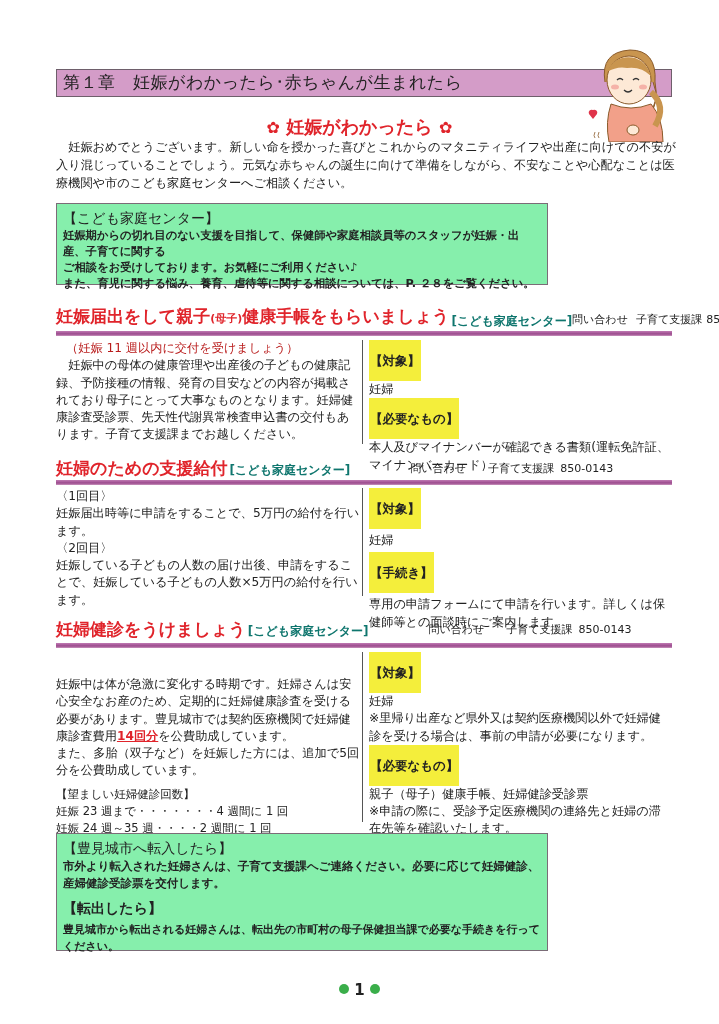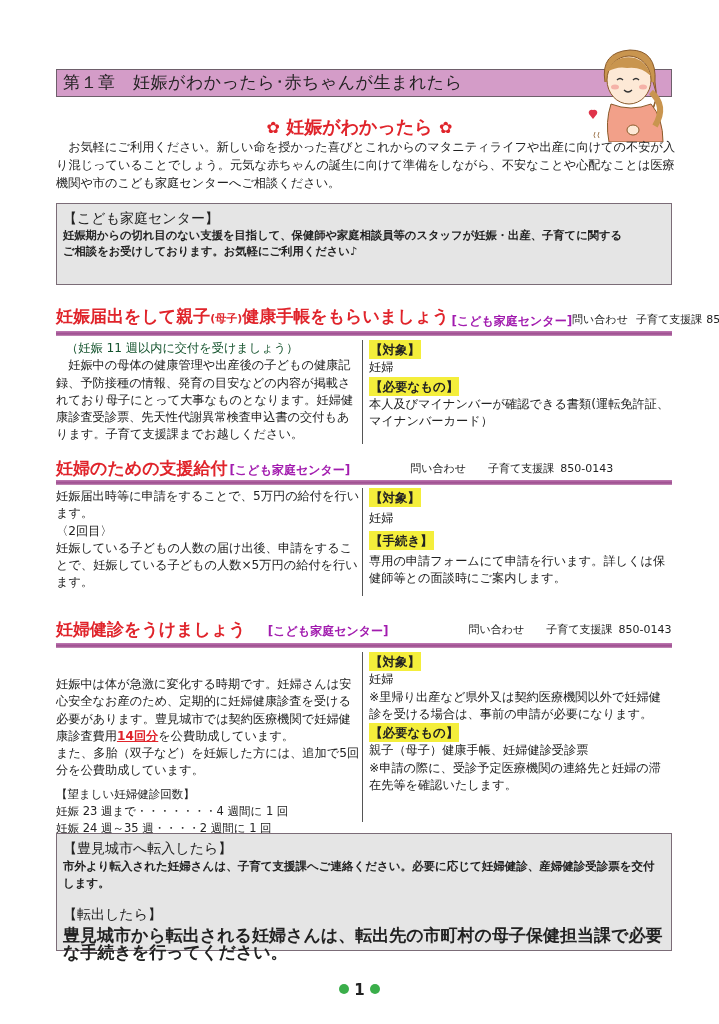--- a/index.html
+++ b/index.html
@@ -20,45 +20,45 @@
   }
   .section-title .flower { font-size: 16px; }
 
   .intro {
     position: absolute; left: 56px; top: 138px; width: 620px;
     font-size: 12.2px; line-height: 18px; color: #222;
   }
   .intro p { text-indent: 1em; }
 
   .pink-box {
-    position: absolute; left: 56px; width: 616px;
-    background: #e5e5e5; border: 1.3px solid #7b6c77; padding: 4px 6px;
+    position: absolute; left: 56px; width: 492px;
+    background: #86efac; border: 1.3px solid #7b6c77; padding: 4px 6px;
   }
   .pink-box .box-head { font-size: 14px; line-height: 20px; color: #222; }
   .pink-box .box-body { font-size: 11.3px; line-height: 16px; color: #222; font-weight: bold; }
 
   .h-row {
     position: absolute; left: 56px; width: 616px; height: 26px;
     display: flex; align-items: flex-end;
   }
   .h-row .h-title { font-size: 17px; font-weight: bold; color: #e0242b; line-height: 22px; white-space: nowrap; }
   .h-row .h-title small { font-size: 11px; }
-  .h-row .h-tag { font-size: 12px; font-weight: bold; color: #a21caf; white-space: nowrap; margin-left: 2px; }
+  .h-row .h-tag { font-size: 12px; font-weight: bold; color: #0f766e; white-space: nowrap; margin-left: 2px; }
   .h-row .h-contact { margin-left: auto; font-size: 11px; color: #222; white-space: nowrap; padding-bottom: 3px; }
   .h-row .h-contact span { margin-left: 14px; }
   .h-row .h-contact span:first-child { margin-left: 0; }
   .h-rule {
     position: absolute; left: 56px; width: 616px; height: 5px;
     background: linear-gradient(to bottom, #c07ab3 0%, #9b4a8d 60%, #c994bd 100%);
   }
 
   .col-left { position: absolute; left: 56px; width: 305px; font-size: 12.2px; line-height: 17.3px; color: #222; }
   .col-right { position: absolute; left: 362px; width: 310px; padding-left: 6px; border-left: 1.2px solid #555; font-size: 12.2px; line-height: 17.3px; color: #222; }
-  .hl { display: inline-block; background: #f4ee3b; font-weight: bold; font-size: 12.5px; line-height: 17px; padding: 1px 1px; }
-  .red { color: #14532d; }
+  .hl { display: inline-block; background: #f4ee3b; font-weight: bold; font-size: 12.5px; line-height: 17px; padding: 12px 1px; }
+  .red { color: #b91c1c; }
   .uline-red { color: #e0242b; text-decoration: underline; font-weight: bold; }
   .indent { text-indent: 1em; }
 
   .page-num {
     position: absolute; left: 0; width: 719px; top: 981px; text-align: center;
     font-size: 15px; font-weight: bold; color: #222; line-height: 18px;
   }
   .dot { display: inline-block; width: 10px; height: 10px; border-radius: 50%; background: #3aae4a; vertical-align: 1px; margin: 0 5px; }
 </style>
 </head>
@@ -84,27 +84,28 @@
   <path d="M20 90 q-2 4 0 6 M24 90 q-2 4 0 6" stroke="#8a5a2a" fill="none" stroke-width="0.8"></path>
 </svg>
 
 <div class="section-title">
   <span class="flower">✿</span>
   <span>妊娠がわかったら</span>
   <span class="flower">✿</span>
 </div>
 
 <div class="intro">
-  <p>お気軽にご利用ください。新しい命を授かった喜びとこれからのマタニティライフや出産に向けての不安が入り混じっていることでしょう。元気な赤ちゃんの誕生に向けて準備をしながら、不安なことや心配なことは医療機関や市のこども家庭センターへご相談ください。</p>
+  <p>妊娠おめでとうございます。新しい命を授かった喜びとこれからのマタニティライフや出産に向けての不安が入り混じっていることでしょう。元気な赤ちゃんの誕生に向けて準備をしながら、不安なことや心配なことは医療機関や市のこども家庭センターへご相談ください。</p>
 </div>
 
 <div class="pink-box" style="top:203px; height:82px;">
   <div class="box-head">【こども家庭センター】</div>
   <div class="box-body">妊娠期からの切れ目のない支援を目指して、保健師や家庭相談員等のスタッフが妊娠・出産、子育てに関する</div>
   <div class="box-body">ご相談をお受けしております。お気軽にご利用ください♪</div>
+  <div class="box-body">また、育児に関する悩み、養育、虐待等に関する相談については、P. ２８をご覧ください。</div>
 </div>
 
 <div class="h-row" style="top:304px;">
   <span class="h-title">
     <span>妊娠届出をして親子</span><small>(母子)</small><span>健康手帳をもらいましょう</span>
   </span>
   <span class="h-tag">[こども家庭センター]</span>
   <span class="h-contact">
     <span>問い合わせ</span><span style="margin-left:8px">子育て支援課</span><span style="margin-left:4px">850-0143</span>
   </span>
@@ -125,32 +126,33 @@
 <div class="h-row" style="top:453px;">
   <span class="h-title">妊婦のための支援給付</span>
   <span class="h-tag">[こども家庭センター]</span>
   <span class="h-contact" style="margin-left:60px; margin-right:auto;">
     <span>問い合わせ</span><span style="margin-left:22px">子育て支援課</span><span style="margin-left:6px">850-0143</span>
   </span>
 </div>
 <div class="h-rule" style="top:480px;"></div>
 
 <div class="col-left" style="top:488px;">
+  <div>〈1回目〉</div>
   <div>妊娠届出時等に申請をすることで、5万円の給付を行います。</div>
   <div>〈2回目〉</div>
   <div>妊娠している子どもの人数の届け出後、申請をすることで、妊娠している子どもの人数×5万円の給付を行います。</div>
 </div>
 <div class="col-right" style="top:488px; height:108px;">
   <div><span class="hl">【対象】</span></div>
   <div style="margin-top:3px;">妊婦</div>
   <div style="margin-top:3px;"><span class="hl">【手続き】</span></div>
   <div style="margin-top:3px;">専用の申請フォームにて申請を行います。詳しくは保健師等との面談時にご案内します。</div>
 </div>
 
-<div class="h-row" style="top:614px;gap:20px;">
+<div class="h-row" style="top:614px;">
   <span class="h-title">妊婦健診をうけましょう</span>
   <span class="h-tag">[こども家庭センター]</span>
   <span class="h-contact" style="margin-left:60px; margin-right:auto;">
     <span>問い合わせ</span><span style="margin-left:22px">子育て支援課</span><span style="margin-left:6px">850-0143</span>
   </span>
 </div>
 <div class="h-rule" style="top:643px;"></div>
 
 <div class="col-left" style="top:652px;margin-top:24px;">
   <div><span>妊娠中は体が急激に変化する時期です。妊婦さんは安心安全なお産のため、定期的に妊婦健康診査を受ける必要があります。豊見城市では契約医療機関で妊婦健康診査費用</span><span class="uline-red">14回分</span><span>を公費助成しています。</span></div>
@@ -165,19 +167,19 @@
   <div>妊婦</div>
   <div>※里帰り出産など県外又は契約医療機関以外で妊婦健診を受ける場合は、事前の申請が必要になります。</div>
   <div><span class="hl">【必要なもの】</span></div>
   <div>親子（母子）健康手帳、妊婦健診受診票</div>
   <div>※申請の際に、受診予定医療機関の連絡先と妊婦の滞在先等を確認いたします。</div>
 </div>
 
 <div class="pink-box" style="top:833px; height:118px;">
   <div class="box-head">【豊見城市へ転入したら】</div>
   <div class="box-body" style="font-size:11.5px; line-height:17px;">市外より転入された妊婦さんは、子育て支援課へご連絡ください。必要に応じて妊婦健診、産婦健診受診票を交付します。</div>
-  <div class="box-head" style="margin-top:12px;">【転出したら】</div>
-  <div class="box-body" style="font-size:17px; line-height:17px; margin-top:3px;">豊見城市から転出される妊婦さんは、転出先の市町村の母子保健担当課で必要な手続きを行ってください。</div>
+  <div class="box-head" style="margin-top:6px;font-weight:bold;">【転出したら】</div>
+  <div class="box-body" style="font-size:11px; line-height:17px; margin-top:3px;">豊見城市から転出される妊婦さんは、転出先の市町村の母子保健担当課で必要な手続きを行ってください。</div>
 </div>
 
 <div class="page-num">
   <span class="dot"></span><span>1</span><span class="dot"></span>
 </div>
 
 </body></html>

